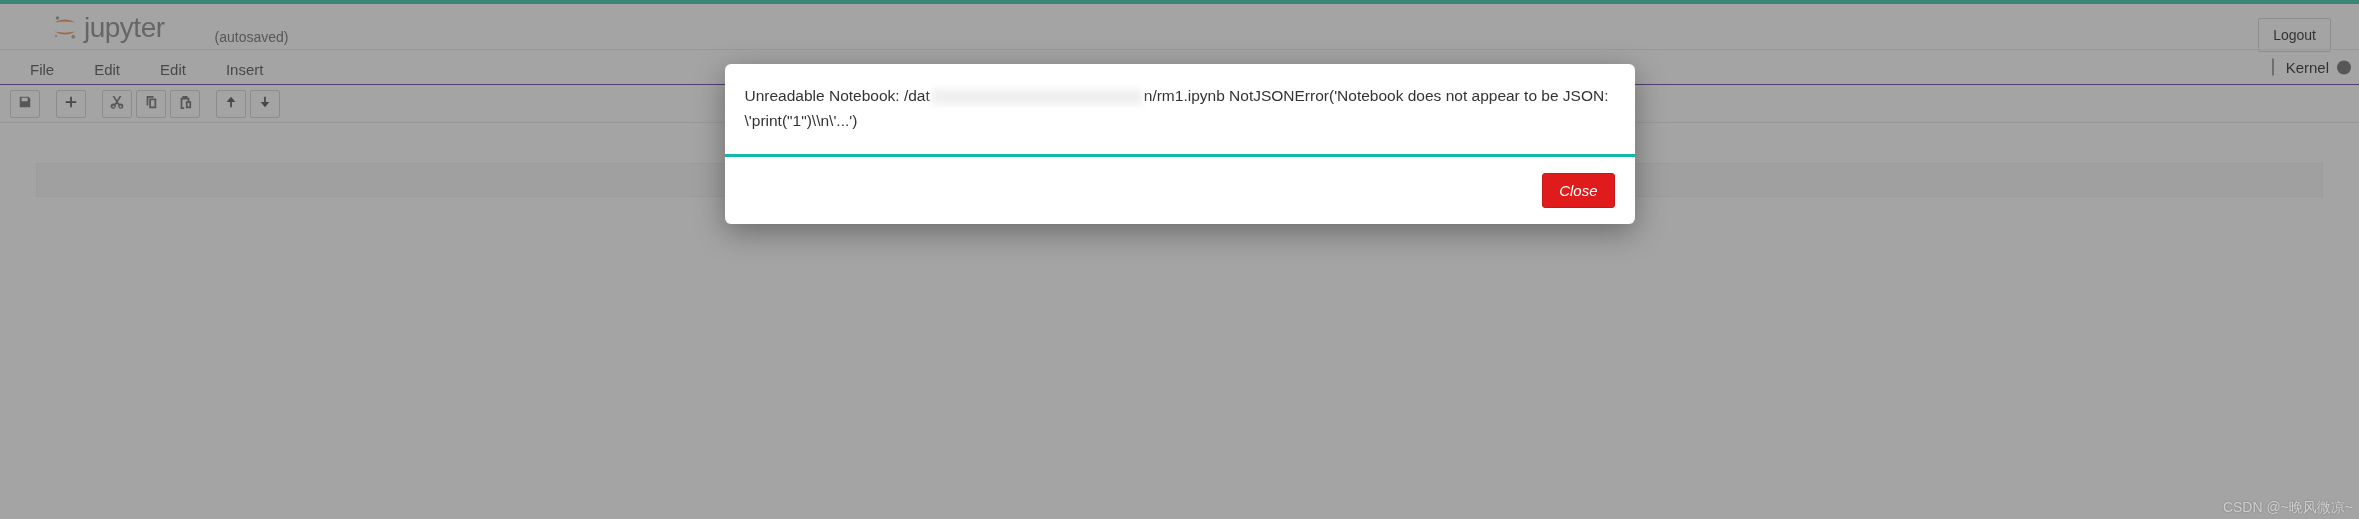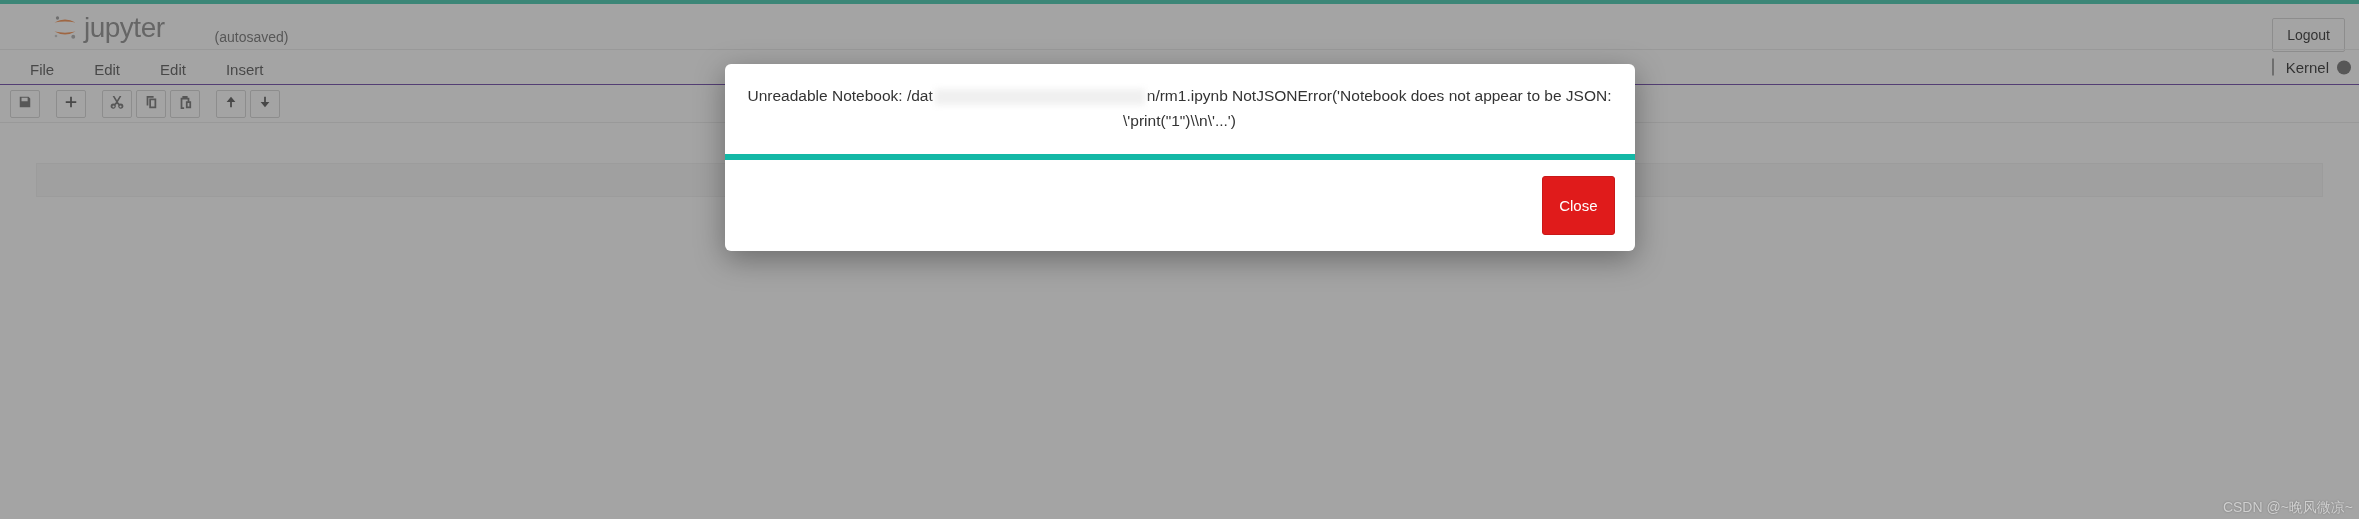--- a/index.html
+++ b/index.html
@@ -19,21 +19,21 @@
 }
 .jupyter-logo {
   display: flex; gap: 4px;
   margin-left: 40px; margin-right: 40px;
 }
 .logo-icon { width: 30px; height: 30px; position: relative; }
 .logo-icon svg { width: 100%; height: 100%; }
 .logo-text { font-size: 28px; color: #757575; font-weight: 400; letter-spacing: -0.5px; }
 .autosave { font-size: 14px; color: #555; margin-left: 10px; margin-top: 4px;}
 .logout-btn {
-  position: absolute; right: 14px; top: 14px;
+  position: absolute; right: 28px; top: 14px;
   border: 1px solid #ccc; background: #fff; padding: 8px 14px;
   font-size: 14px; border-radius: 2px; cursor: pointer;
 }
 .menubar {
   display: flex; align-items: flex-end; padding: 0 10px;
   border-top: 1px solid #e7e7e7; border-bottom: 1px solid #4c1d95;
   height: 36px; position: relative;
 }
 .menu-item {
   padding: 6px 20px; font-size: 15px; color: #333; cursor: pointer;
@@ -73,42 +73,42 @@
   z-index: 10;
 }
 .modal-header {
   padding: 18px 20px; border-bottom: 1px solid #e5e5e5;
   display: flex; align-items: center; justify-content: space-between;
 }
 .modal-title { font-size: 21px; font-weight: 500; color: #333; }
 .modal-close { font-size: 22px; color: #888; cursor: pointer; font-weight: bold; line-height: 1;}
 .modal-body {
   padding: 20px 20px; font-size: 15.5px; color: #333; line-height: 1.6;
-  border-bottom: 6px solid #14b8a6; position: relative; text-align: center;
+  border-bottom: 3px solid #14b8a6; position: relative;
 }
 .modal-body .blur {
   display:inline-block; background: #f0f0f0; color: transparent;
   filter: blur(3px); vertical-align: middle;
   width: 210px; height: 16px; margin: 0 2px;
 }
 .modal-footer { padding: 16px 20px; display: flex; justify-content: flex-end; }
 
 .watermark {
   position: absolute; right: 6px; bottom: 2px;
   font-size: 14px; color: rgba(220,220,220,0.85);
   font-family: Arial, sans-serif;
   text-shadow: 0 0 2px rgba(0,0,0,0.3);
   z-index: 50;
   margin-top: 16px;
 }
 
 
 .btn-danger {
   color: #fff; background-color: #d9534f; border:1px solid #d43f3a;
-  padding: 20px 16px; font-size: 15px; border-radius: 3px; cursor: pointer;
+  padding: 8px 16px; font-size: 15px; border-radius: 3px; cursor: pointer; font-style: italic;
 }
 .btn-danger.bright { background-color: #e01b1b; border-color: #c91818; }
 </style>
 </head>
 <body>
 
 <div class="top-stripe"></div>
 
 <div class="header">
   <div class="jupyter-logo">

